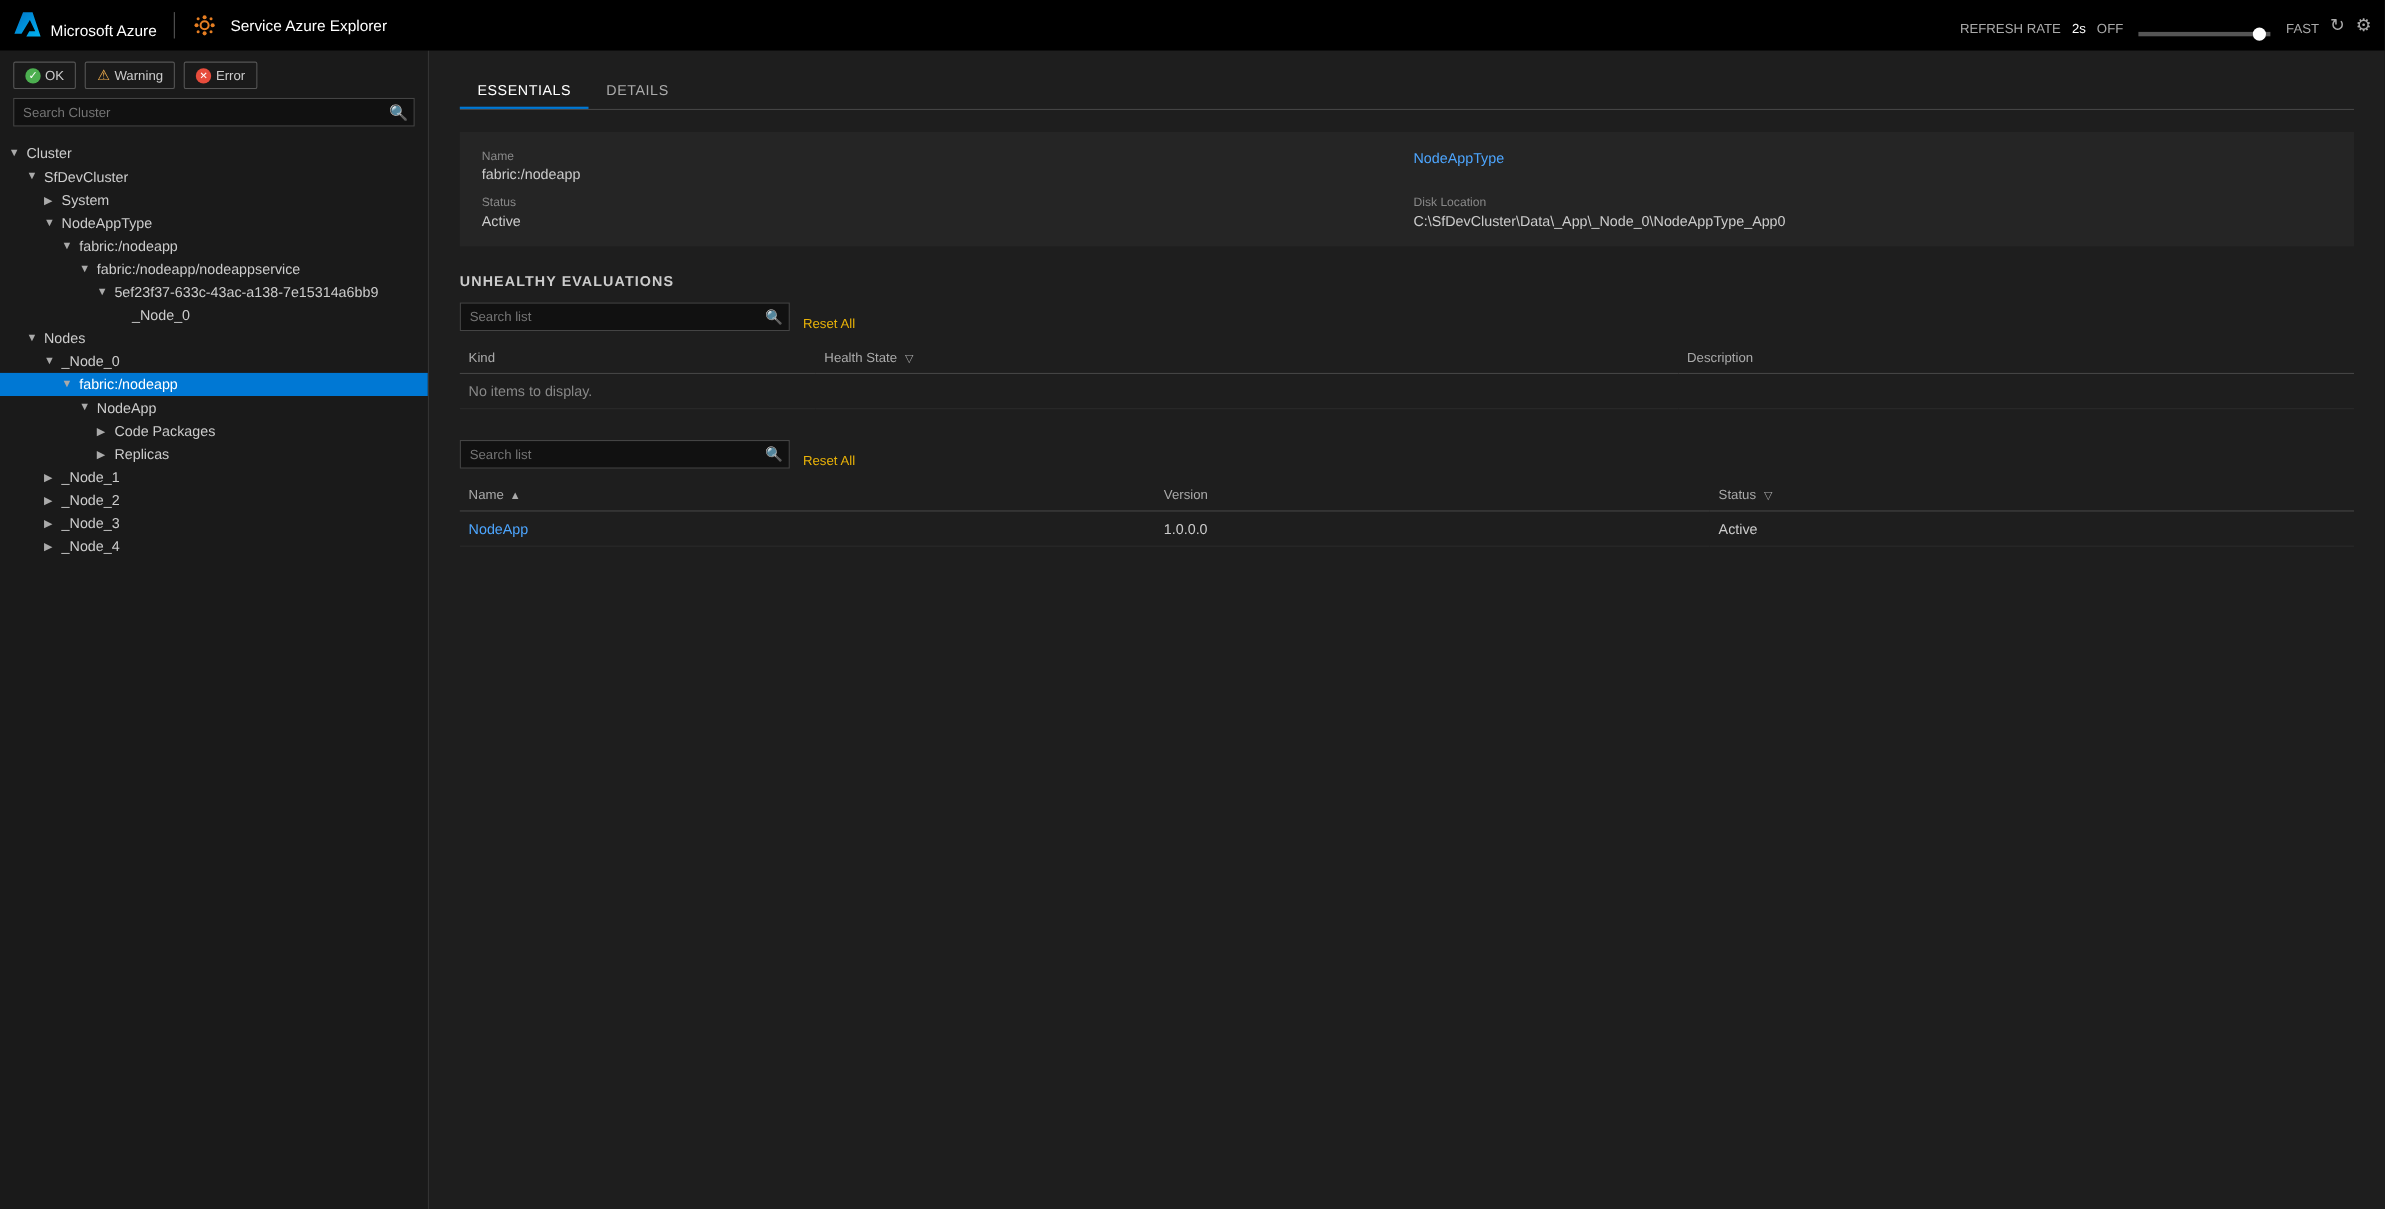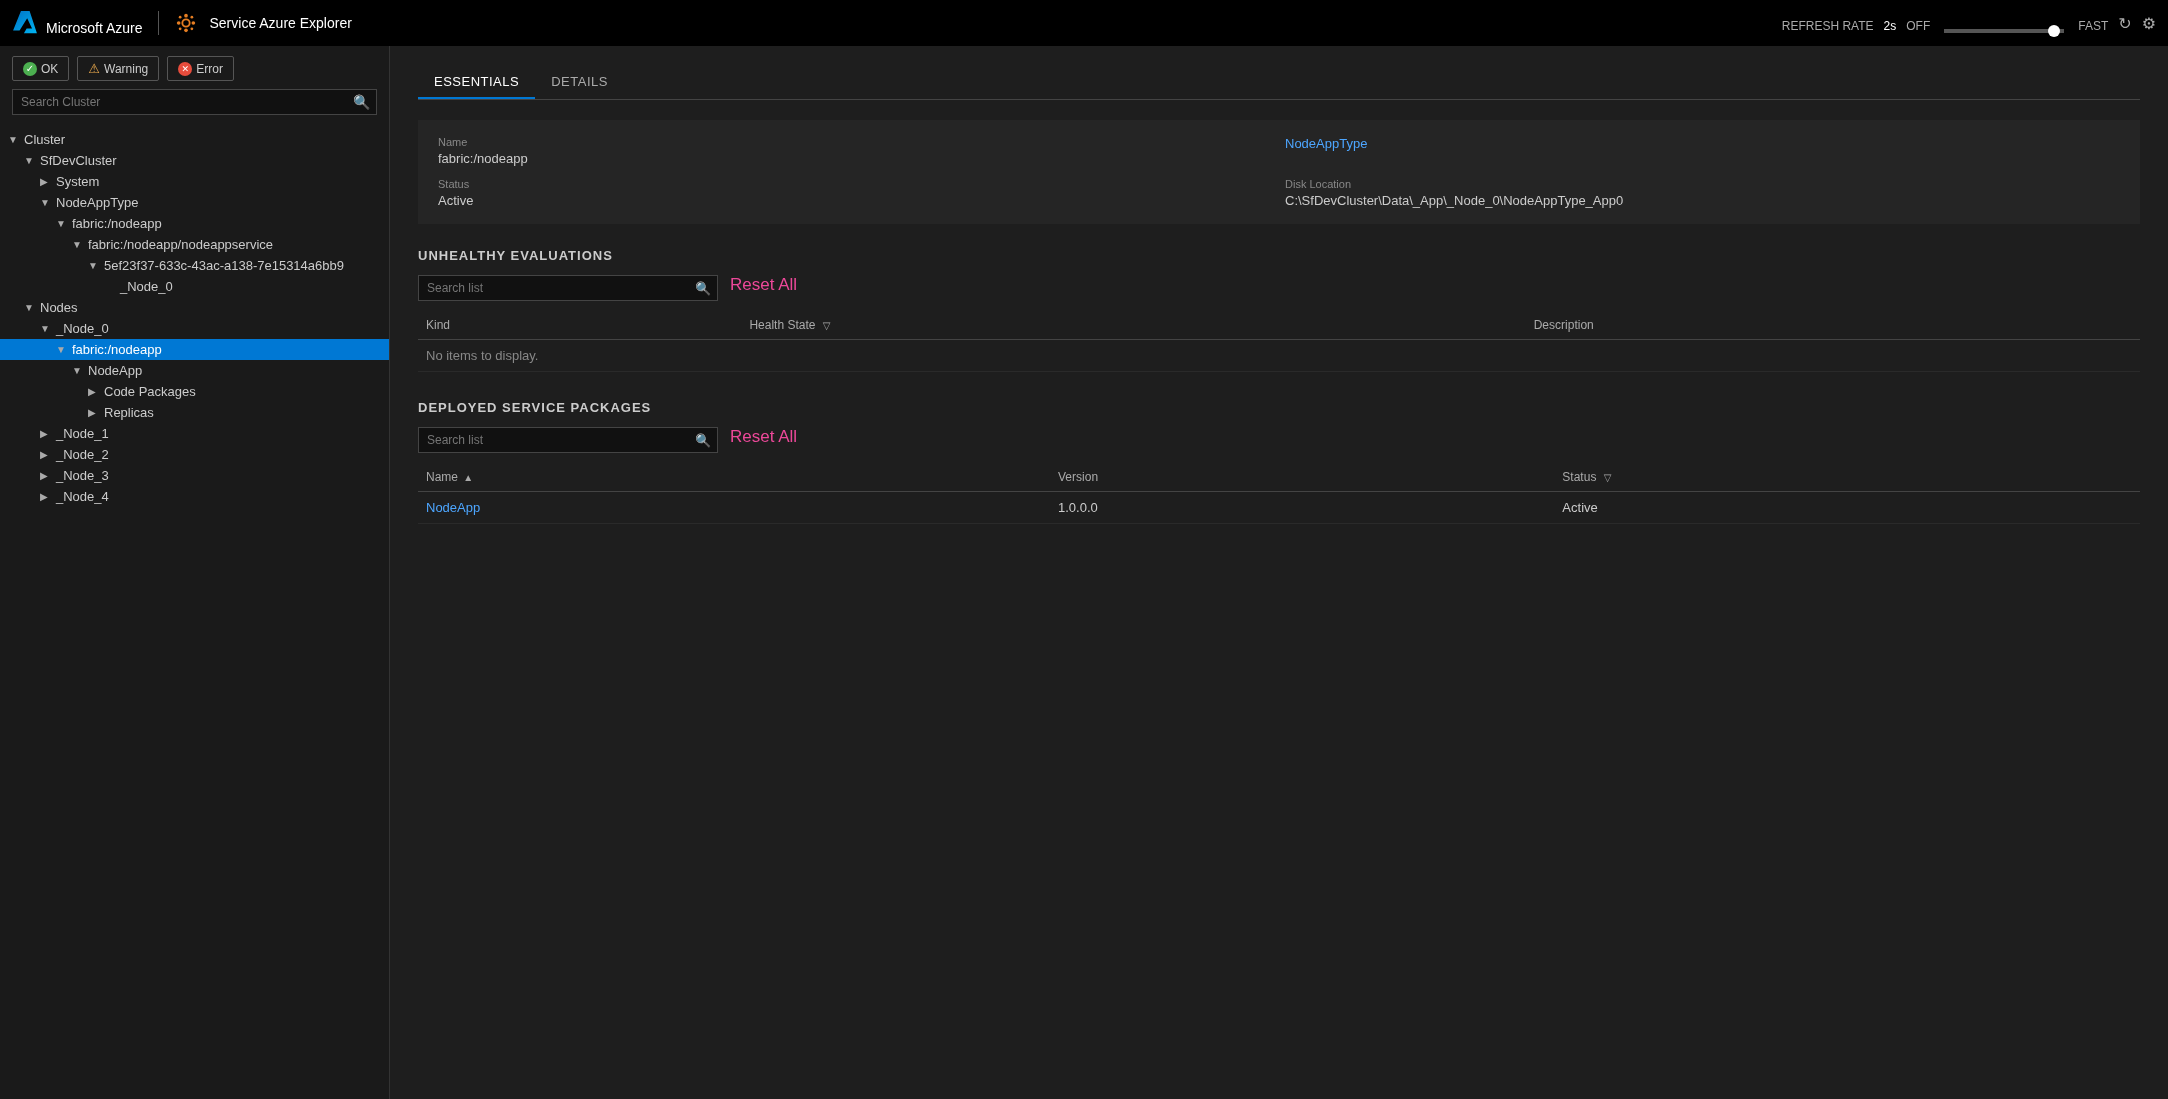--- a/index.html
+++ b/index.html
@@ -57,25 +57,25 @@
 
     
     .essentials-grid { background: #252525; padding: 16px 20px; margin-bottom: 24px; display: grid; grid-template-columns: 1fr 1fr; gap: 12px; }
     .field-label { font-size: 11px; color: #888; margin-bottom: 3px; }
     .field-value { font-size: 13px; color: #ccc; }
     .field-value.link { color: #4da6ff; cursor: pointer; }
 
     
     .section-title { font-size: 13px; font-weight: 700; color: #ccc; letter-spacing: 1px; text-transform: uppercase; margin-bottom: 12px; }
     .section { margin-bottom: 28px; }
-    .search-row { display: flex; align-items: flex-start; gap: 12px; margin-bottom: 10px; }
+    .search-row { display: flex; align-items: flex-end; gap: 12px; margin-bottom: 10px; }
     .search-list-wrap { position: relative; flex: 0 0 300px; }
     .search-list-wrap input { width: 100%; background: #111; border: 1px solid #444; color: #ccc; padding: 5px 28px 5px 8px; font-size: 12px; outline: none; }
     .search-list-wrap .s-icon { position: absolute; right: 6px; top: 50%; transform: translateY(-50%); color: #888; }
-    .reset-all { color: #ec4899; cursor: pointer; font-size: 17px; }
+    .reset-all { color: #eab308; cursor: pointer; font-size: 12px; }
 
     
     .data-table { width: 100%; border-collapse: collapse; }
     .data-table th { text-align: left; padding: 7px 8px; font-size: 12px; color: #aaa; font-weight: 400; border-bottom: 1px solid #444; }
     .data-table td { padding: 8px 8px; font-size: 13px; color: #ccc; border-bottom: 1px solid #2a2a2a; }
     .data-table .no-items { color: #888; }
     .data-table td.link { color: #4da6ff; cursor: pointer; }
     .filter-icon { font-size: 10px; margin-left: 4px; color: #aaa; }
     .sort-icon { font-size: 10px; margin-left: 2px; }
 
@@ -269,21 +269,20 @@
         </thead>
         <tbody>
           <tr>
             <td colspan="3" class="no-items">No items to display.</td>
           </tr>
         </tbody>
       </table>
     </div>
 
     <div class="section">
-      <div class="section-title">DEPLOYED SERVICE PACKAGES</div>
       <div class="search-row">
         <div class="search-list-wrap">
           <input type="text" placeholder="Search list" style="">
           <span class="s-icon">🔍</span>
         </div>
         <span class="reset-all">Reset All</span>
       </div>
       <table class="data-table">
         <thead>
           <tr>

